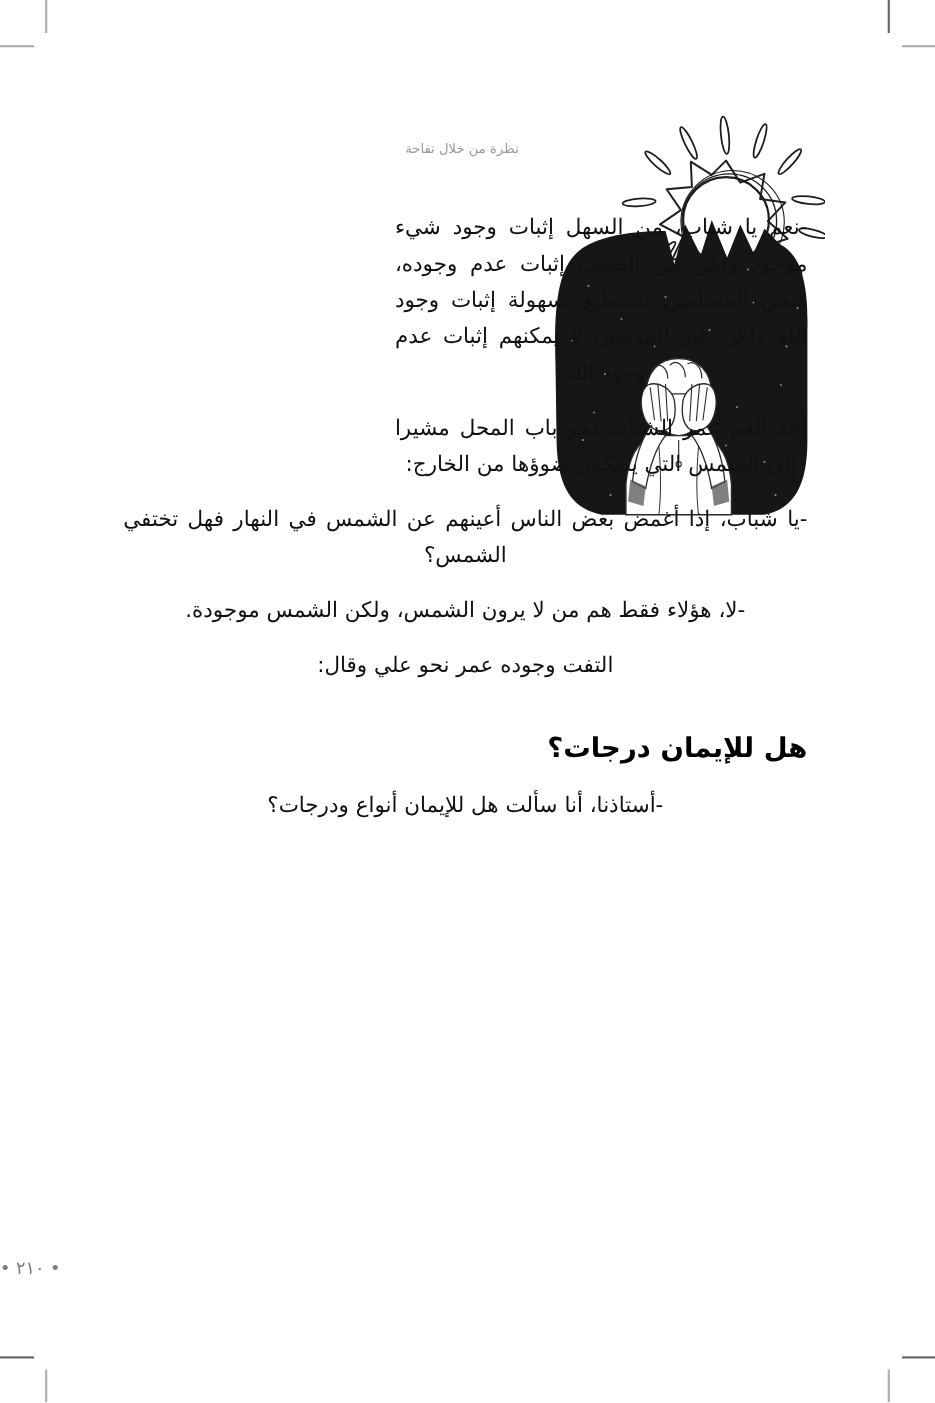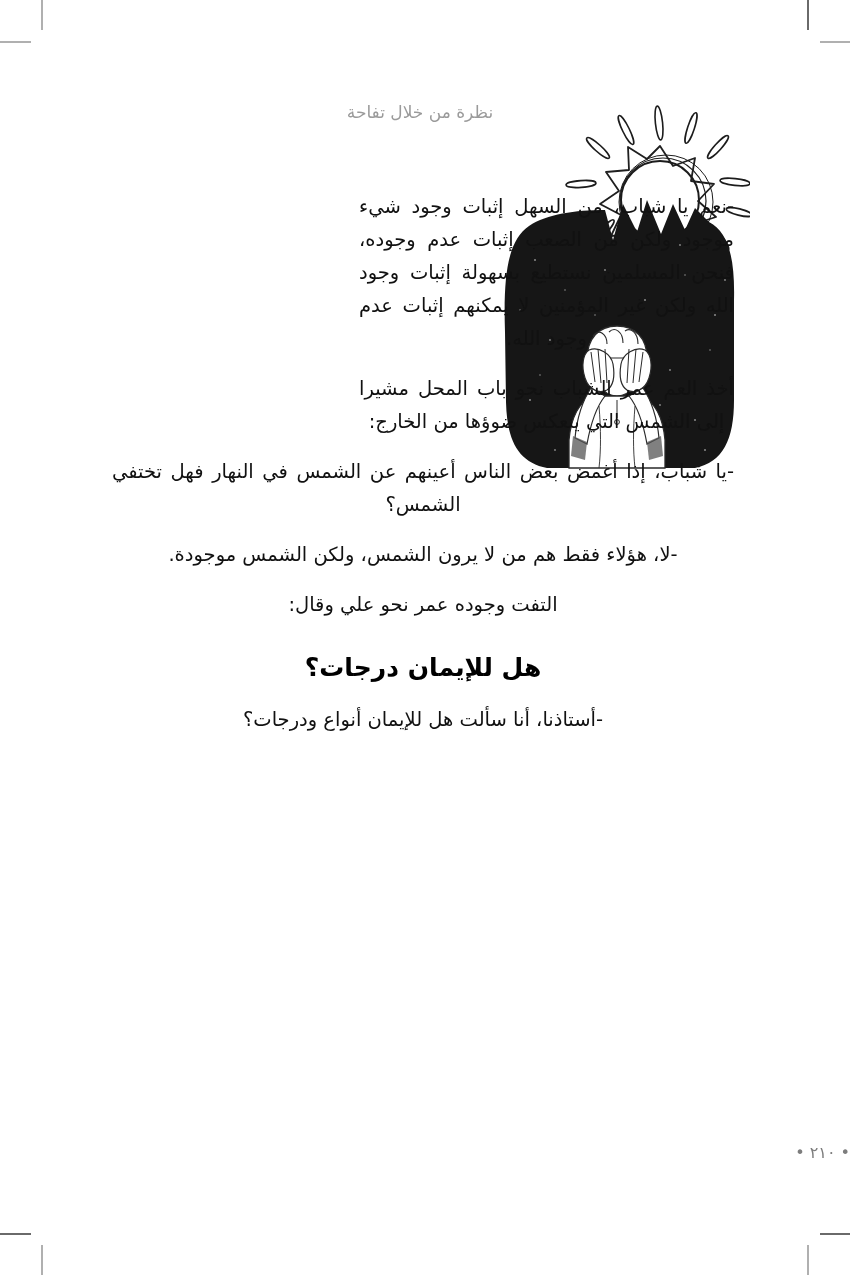--- a/index.html
+++ b/index.html
@@ -30,26 +30,26 @@
   .crop-tr-v { left: 807px; top: 0px;    height: 30px; }
   .crop-tr-h { left: 820px; top: 41px;   width: 30px; }
   .crop-bl-v { left: 41px;  top: 1245px; height: 30px; }
   .crop-bl-h { left: 0px;   top: 1233px; width: 31px; }
   .crop-br-v { left: 807px; top: 1245px; height: 30px; }
   .crop-br-h { left: 820px; top: 1233px; width: 30px; }
 
   
   .running-head {
     position: absolute;
-    top: 102px;
+    top: 128px;
     right: 260px;
     width: 340px;
     text-align: center;
     color: #9a9a9a;
-    font-size: 17px;
+    font-size: 12px;
     font-family: "DejaVu Sans", sans-serif;
     letter-spacing: 0px;
     direction: rtl;
   }
 
   
   .illus {
     position: absolute;
     left: 495px;
     top: 100px;
@@ -79,36 +79,36 @@
   
   p.narrow {
     width: 375px;
     margin-right: 0;
     text-align: justify;
     text-align-last: center;
   }
   p.center-last { text-align-last: center; }
 
   h2.section-heading {
-    margin: 30px 0 18px 0;
+    margin: 42px 0 18px 0;
     font-size: 25px;
     font-weight: bold;
-    text-align: center;
+    text-align: right;
     line-height: 34px;
     font-family: "DejaVu Sans", sans-serif;
     color: #000000;
   }
 
   
   .folio {
     position: absolute;
     left: 0;
     top: 1143px;
     width: 850px;
-    text-align: right;
+    text-align: left;
     color: #7d7d7d;
     font-size: 16px;
     letter-spacing: 3px;
     font-family: "DejaVu Sans", sans-serif;
     direction: rtl;
   }
 </style>
 </head>
 <body>
 

